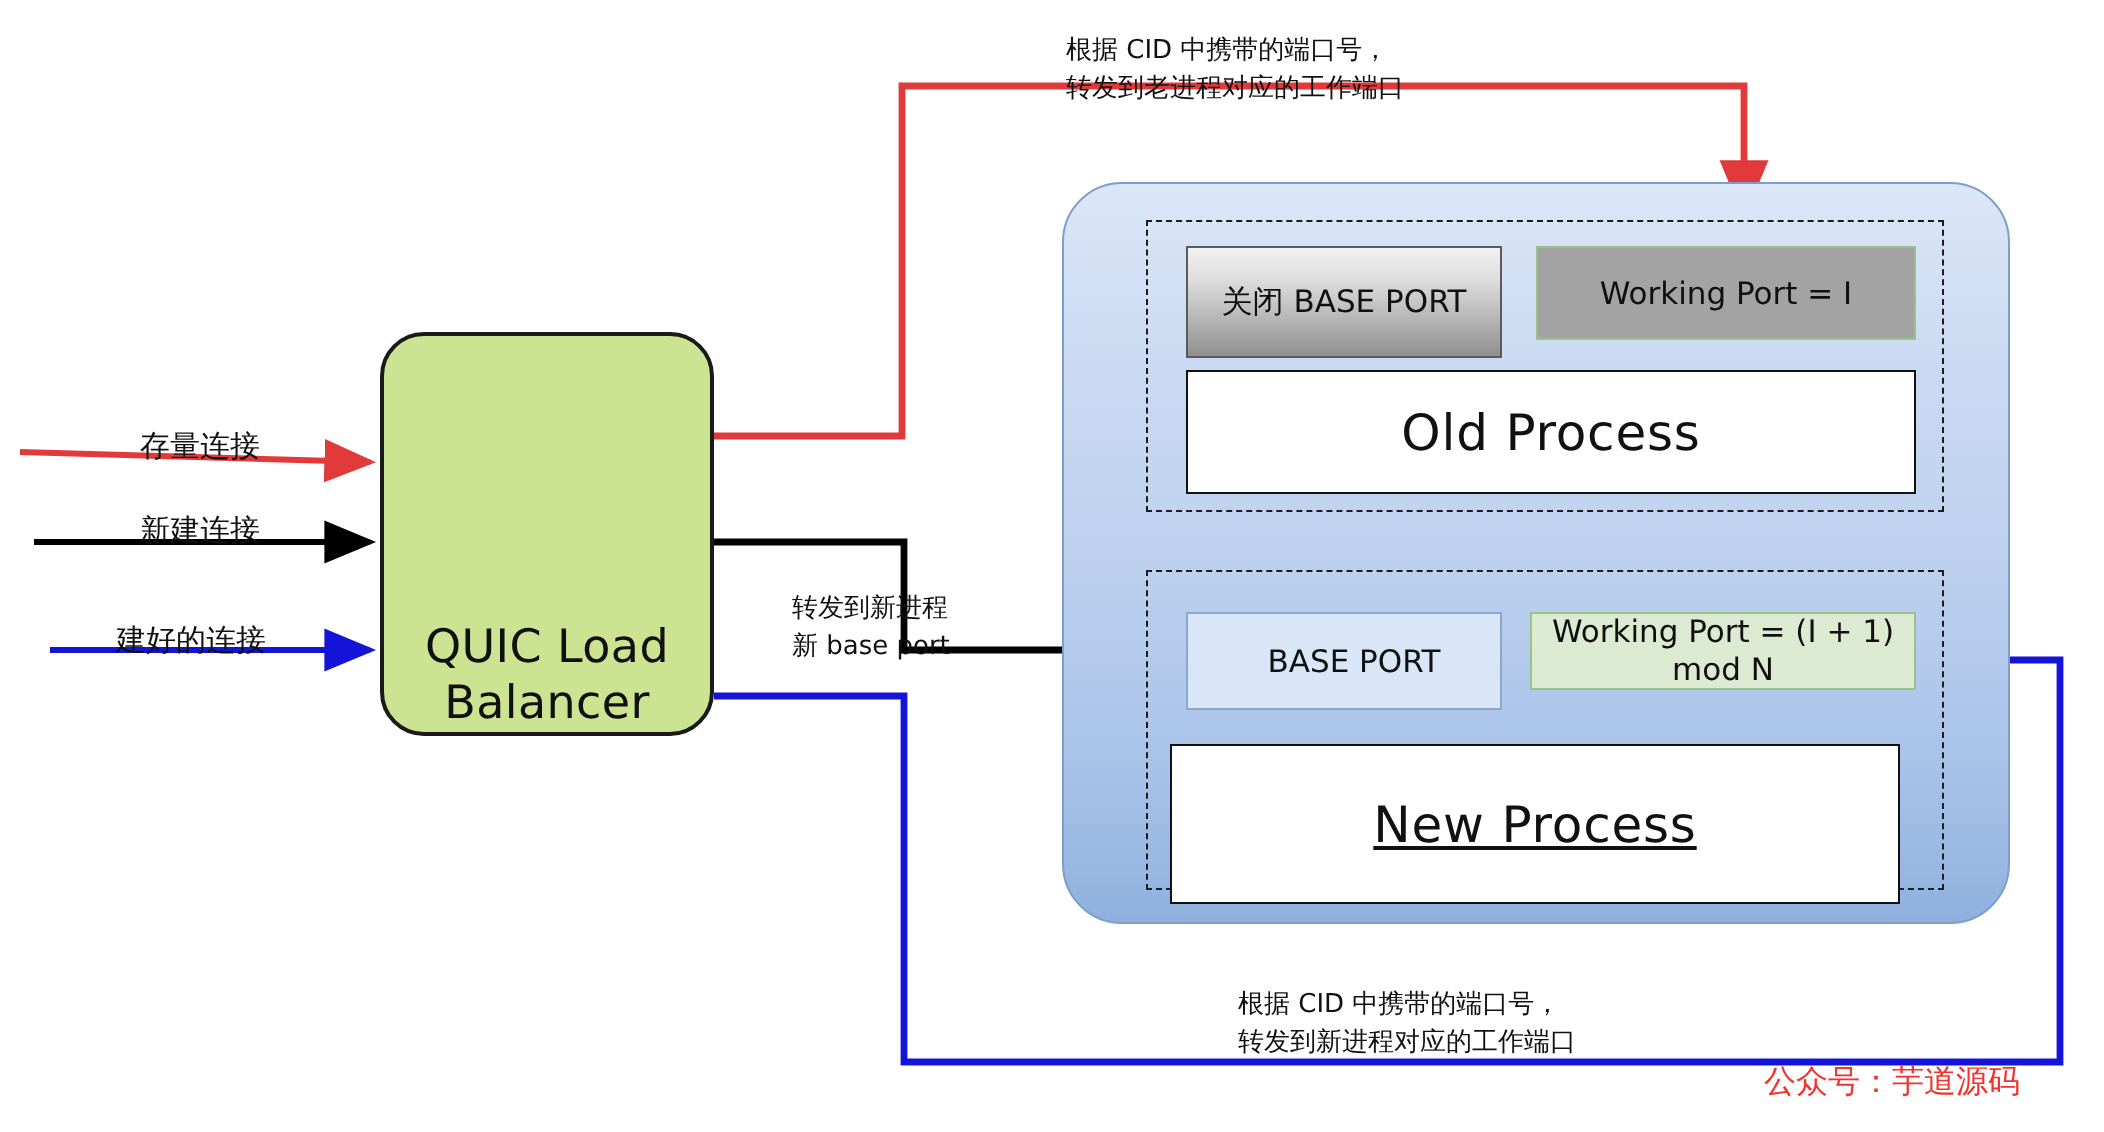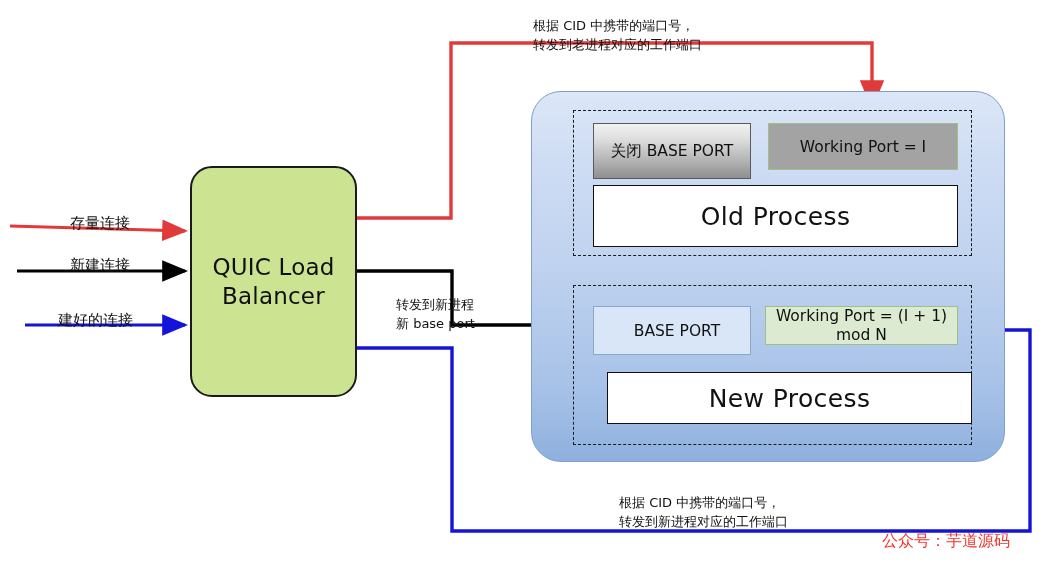--- a/index.html
+++ b/index.html
@@ -23,27 +23,27 @@
     height: 566px;
     pointer-events: none;
   }
 
   
   #lb-box {
     position: absolute;
     left: 190px;
     top: 166px;
     width: 167px;
-    height: 231px;
+    height: 202px;
     background: #cce391;
     border: 2px solid #1a1a1a;
     border-radius: 22px;
     box-sizing: border-box;
     display: flex;
-    align-items: center;
+    align-items: flex-end;
     justify-content: center;
   }
   #lb-label {
     font-size: 23px;
     line-height: 1.22;
     color: #101010;
     text-align: center;
     letter-spacing: .2px;
   }
 
@@ -108,21 +108,21 @@
     border: 1.6px solid #111111;
     display: flex;
     align-items: center;
     justify-content: center;
     font-size: 25px;
     color: #111111;
     letter-spacing: .4px;
     text-align: center;
   }
   #box-old-process { left: 593px; top: 185px; width: 365px; height: 62px; }
-  #box-new-process { left: 607px; top: 372px; width: 365px; height: 52px; }
+  #box-new-process { left: 585px; top: 372px; width: 365px; height: 80px; text-decoration: underline; }
 
   
   .note {
     position: absolute;
     font-size: 13px;
     color: #111111;
     line-height: 1.45;
     white-space: pre-line;
   }
   #note-top      { left: 533px; top: 17px;  }

